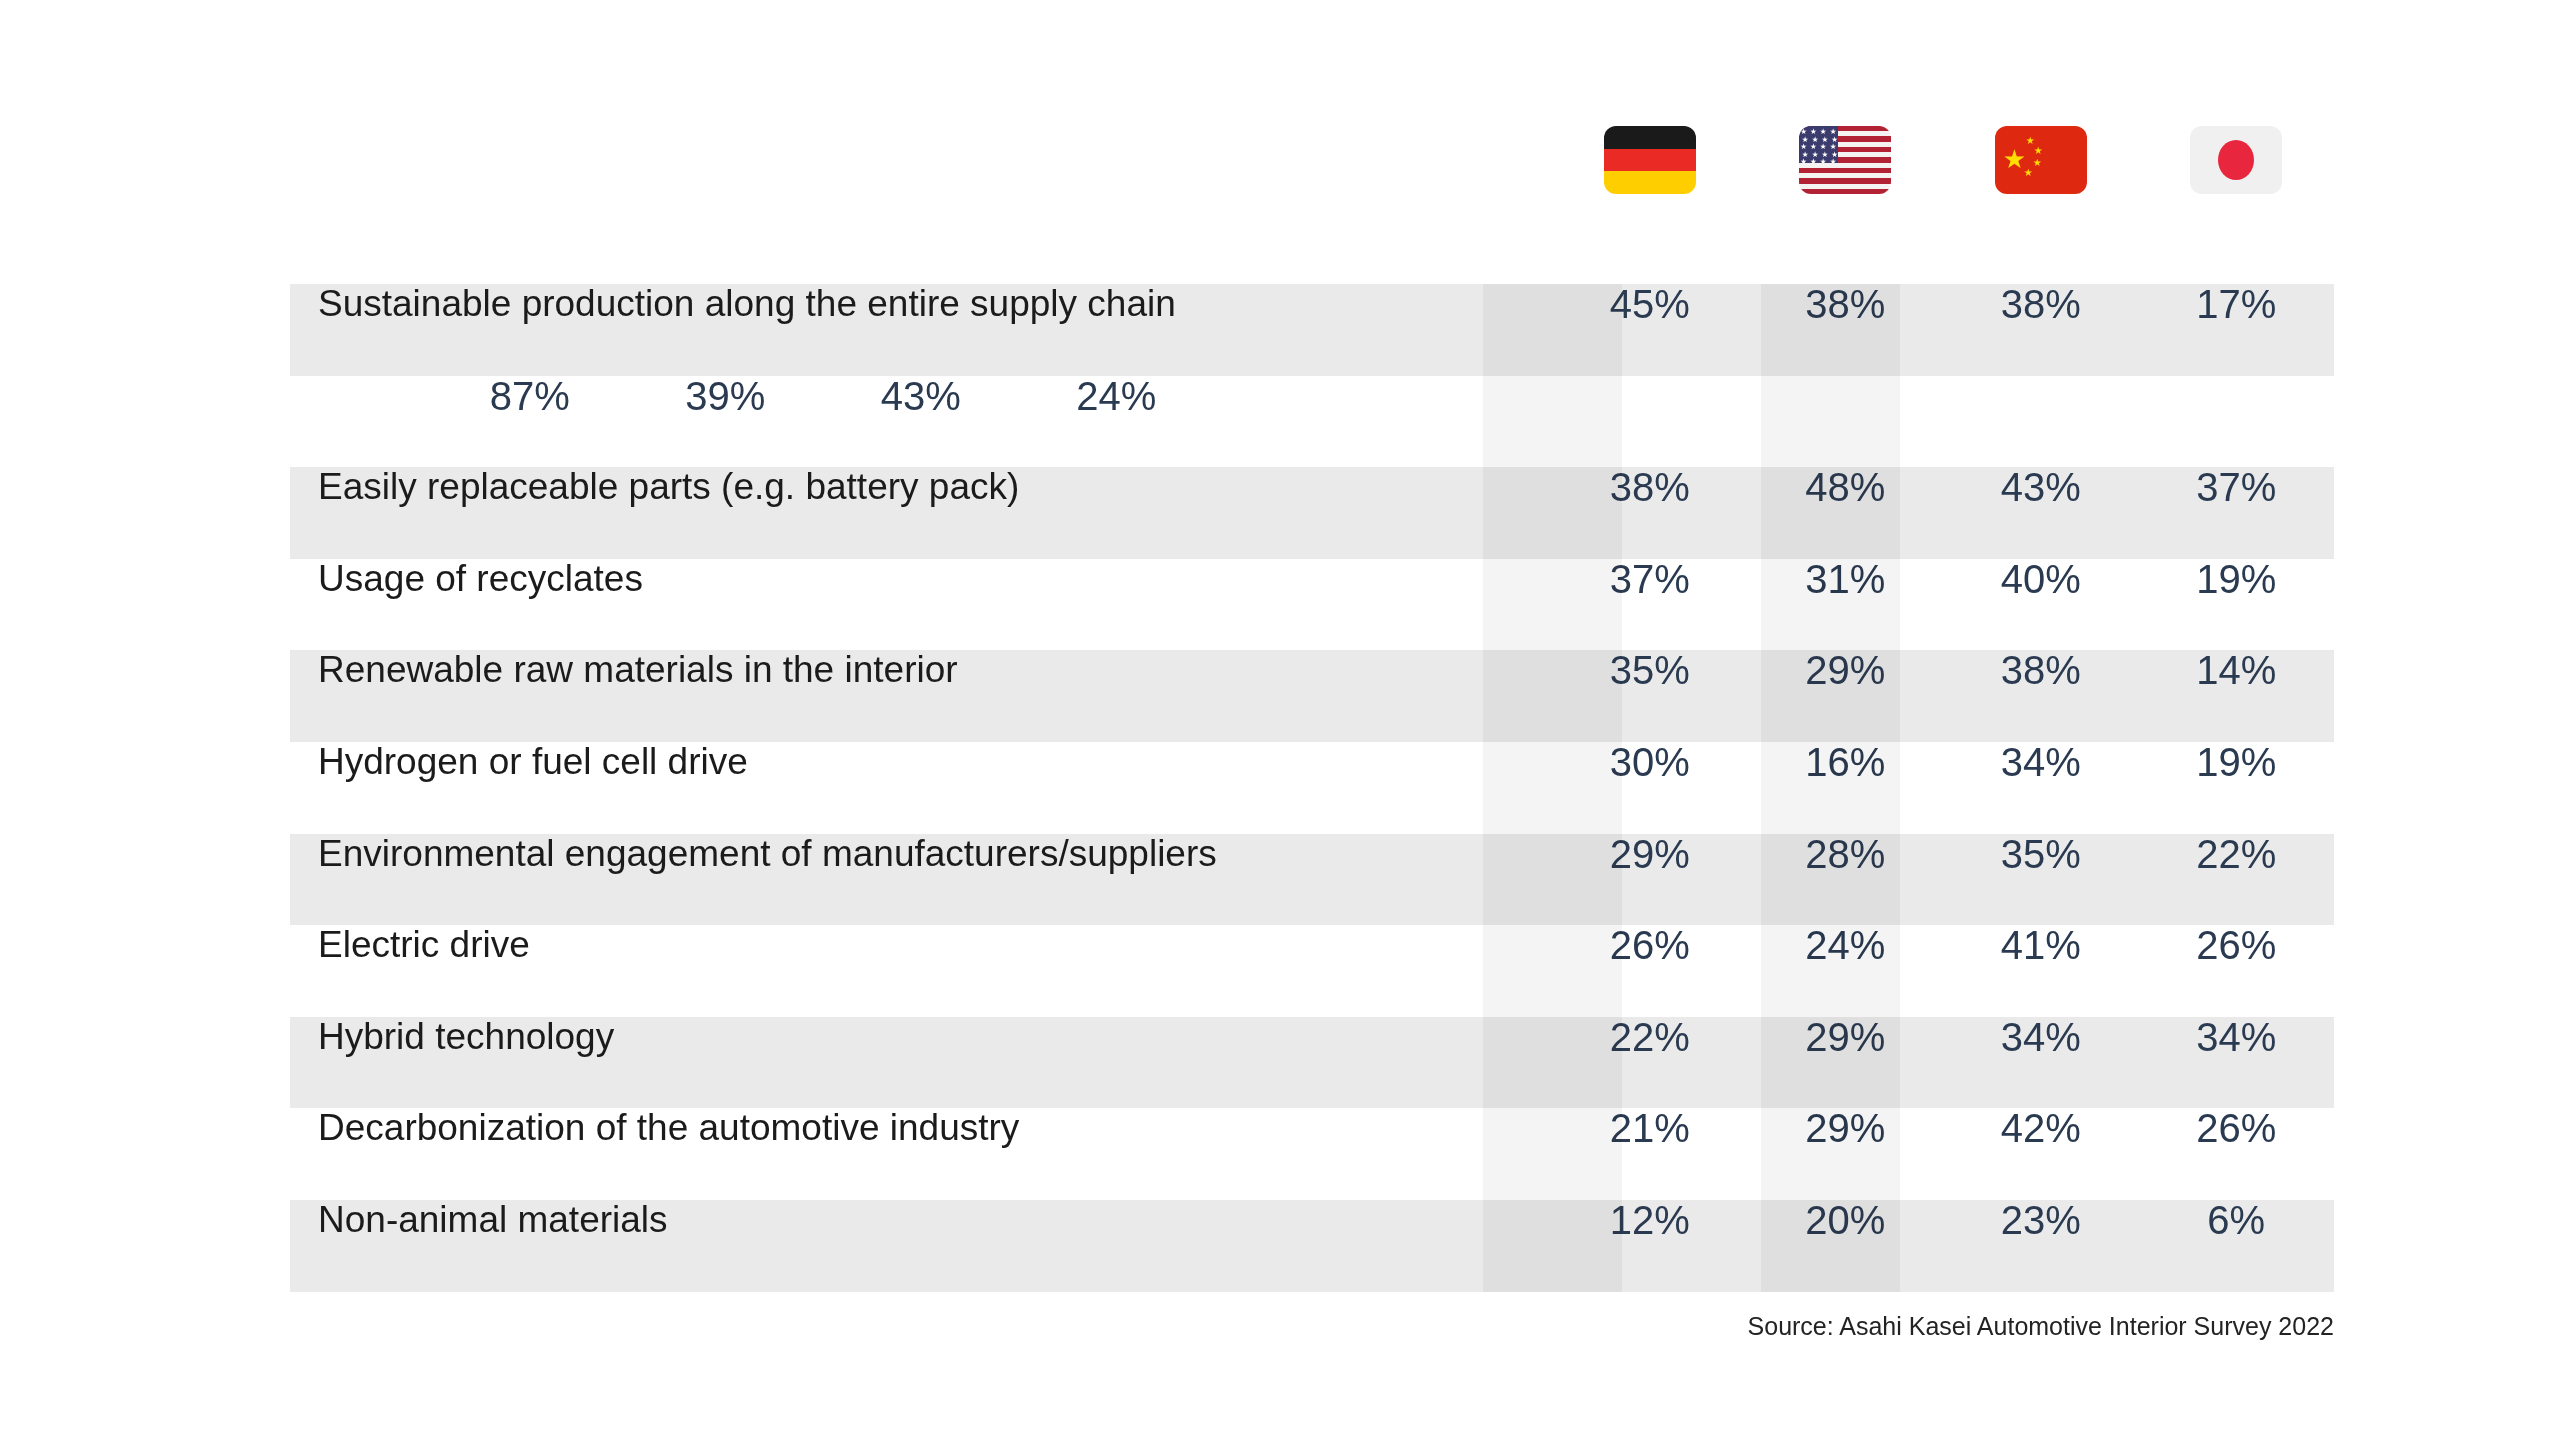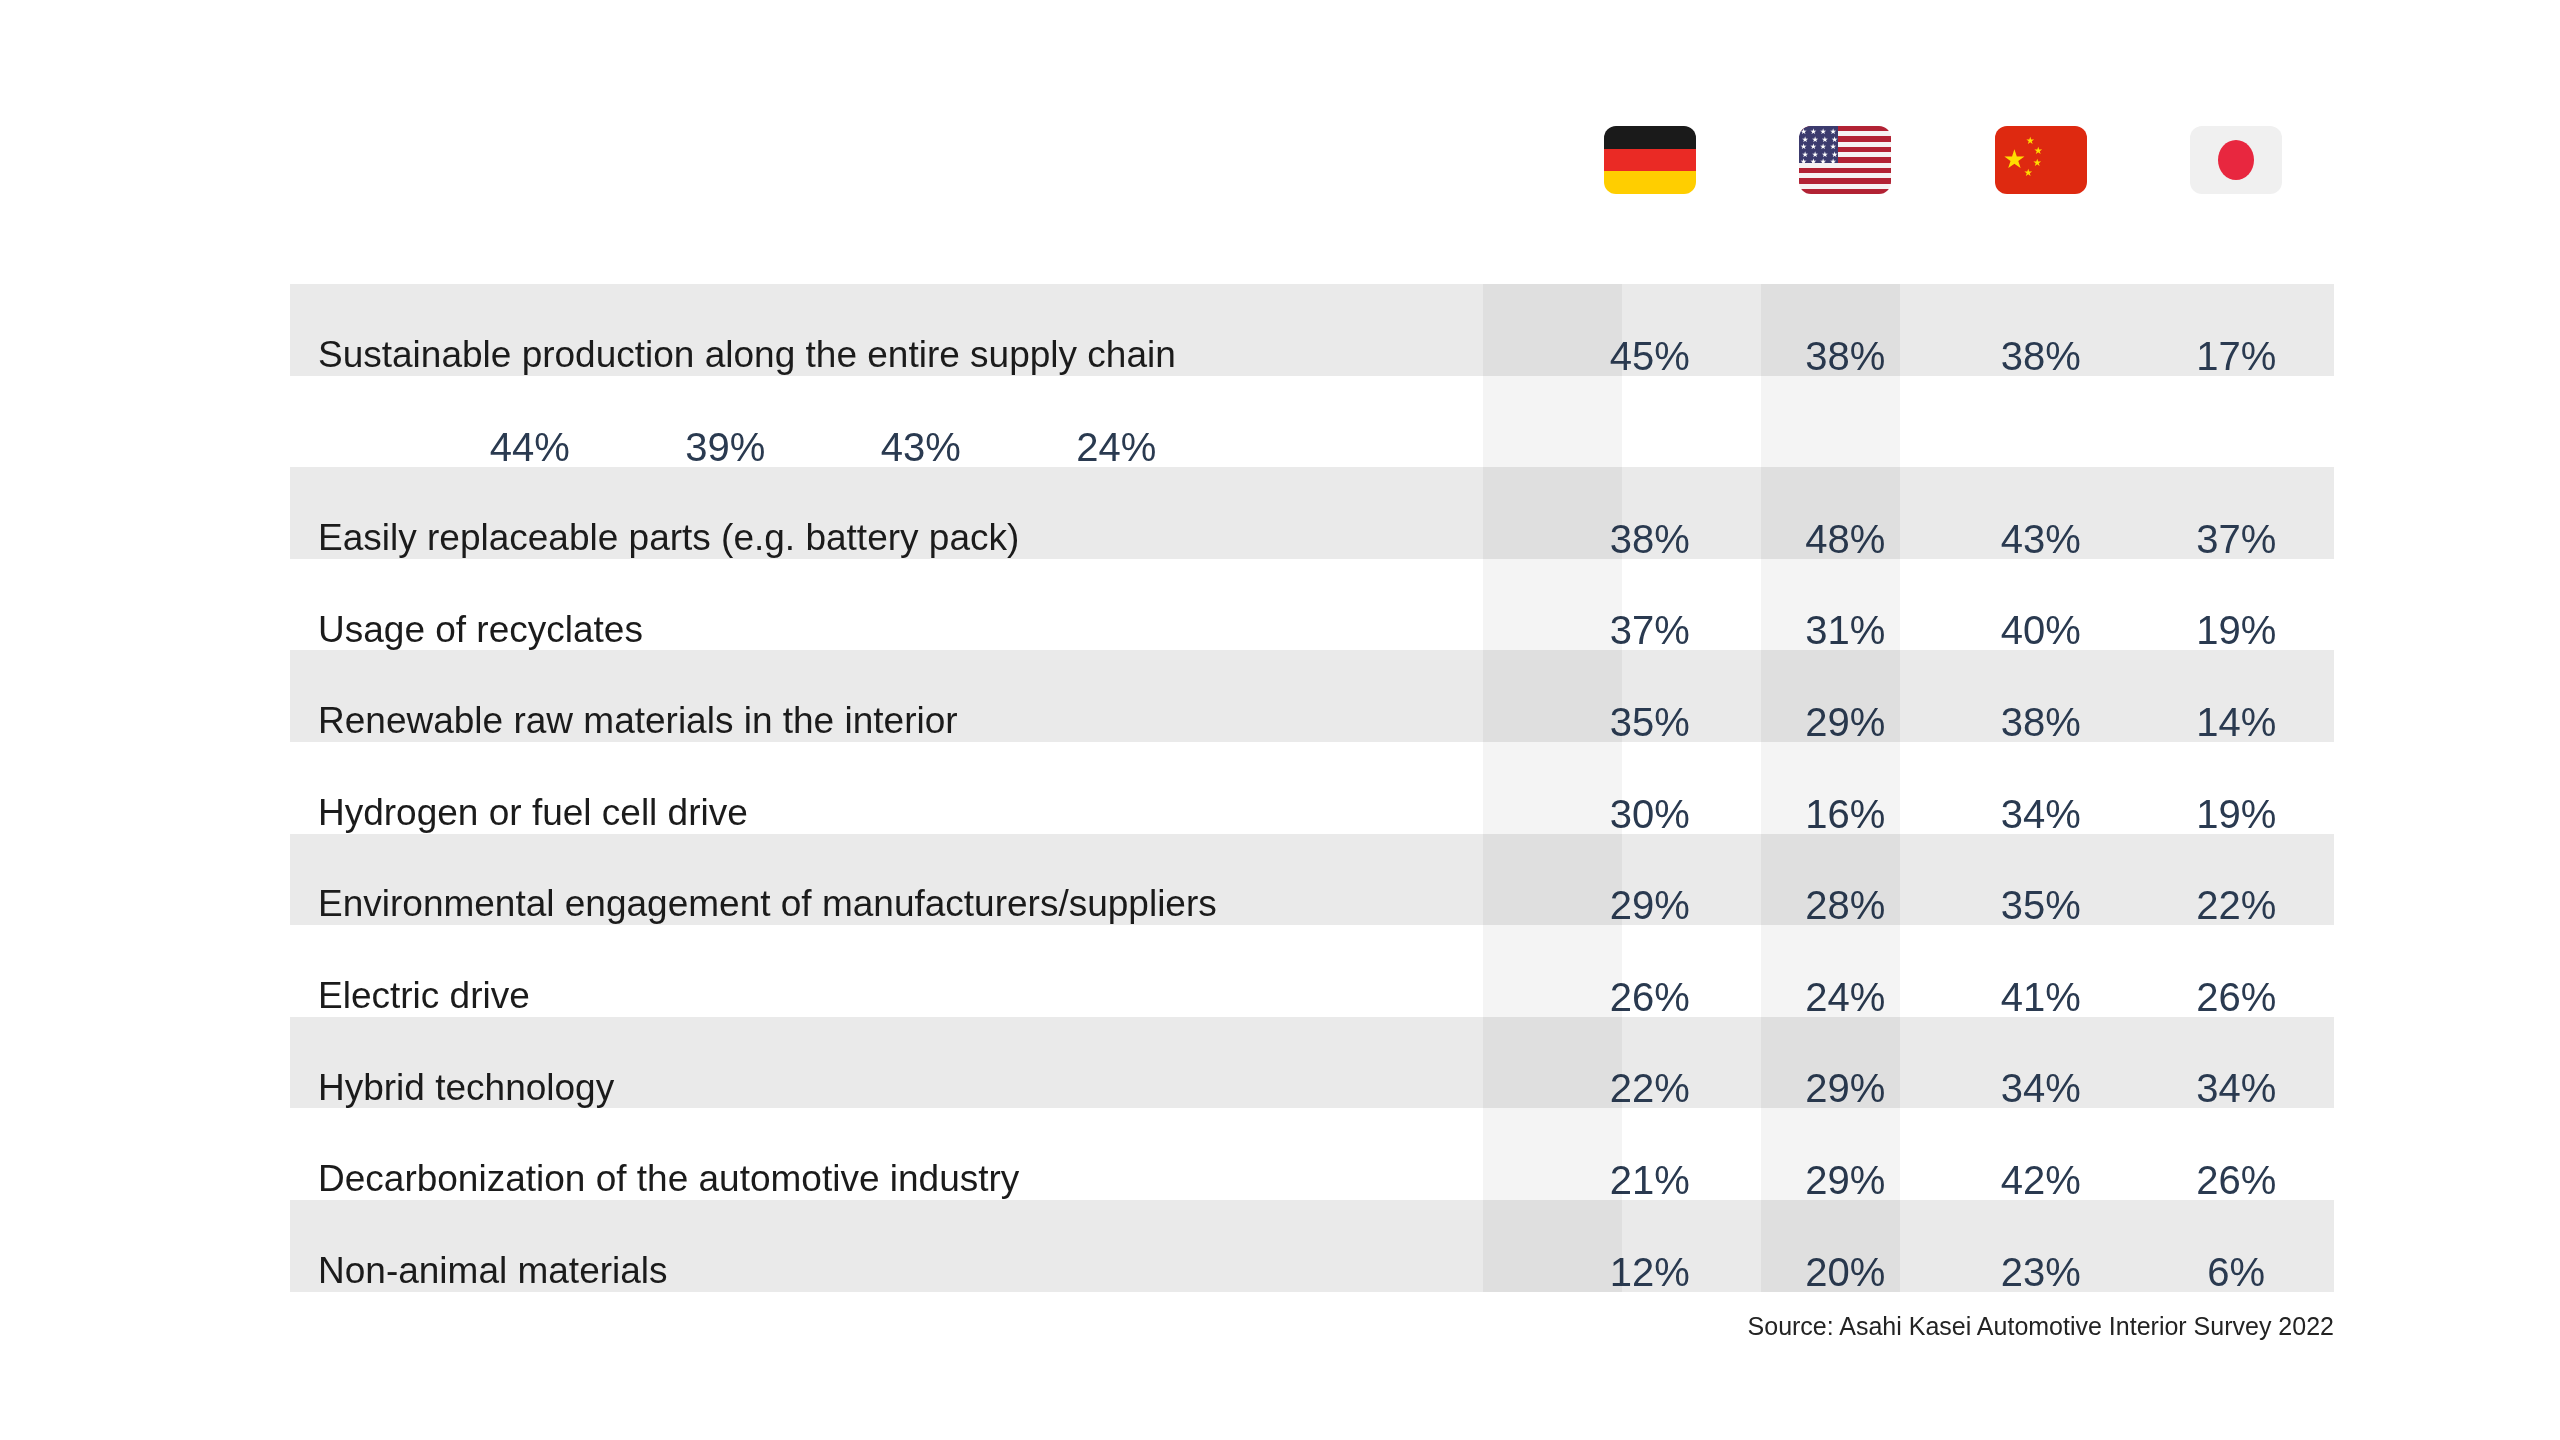--- a/index.html
+++ b/index.html
@@ -137,21 +137,21 @@
   }
   .col-band.band-de { left: 1193px; }
   .col-band.band-cn { left: 1471px; }
 
   .rows { position: relative; z-index: 1; }
 
   .row {
     position: relative;
     height: 91.6px;
     display: flex;
-    align-items: flex-end;
+    align-items: flex-start;
   }
   .row.alt { background: #EAEAEA; }
 
   .row-label {
     width: 1120px;
     padding-left: 28px;
     font-size: 37px;
     color: #1B1B1B;
     line-height: 1.1;
     white-space: nowrap;
@@ -243,21 +243,21 @@
           <div class="row-label">Sustainable production along the entire supply chain</div>
           <div class="row-values">
             <div class="val">45%</div>
             <div class="val">38%</div>
             <div class="val">38%</div>
             <div class="val">17%</div>
           </div>
         </div>
         <div class="row">
           <div class="row-values">
-            <div class="val">44%</div>
+            <div class="val">87%</div>
             <div class="val">39%</div>
             <div class="val">43%</div>
             <div class="val">24%</div>
           </div>
         </div>
         <div class="row alt">
           <div class="row-label">Easily replaceable parts (e.g. battery pack)</div>
           <div class="row-values">
             <div class="val">38%</div>
             <div class="val">48%</div>

